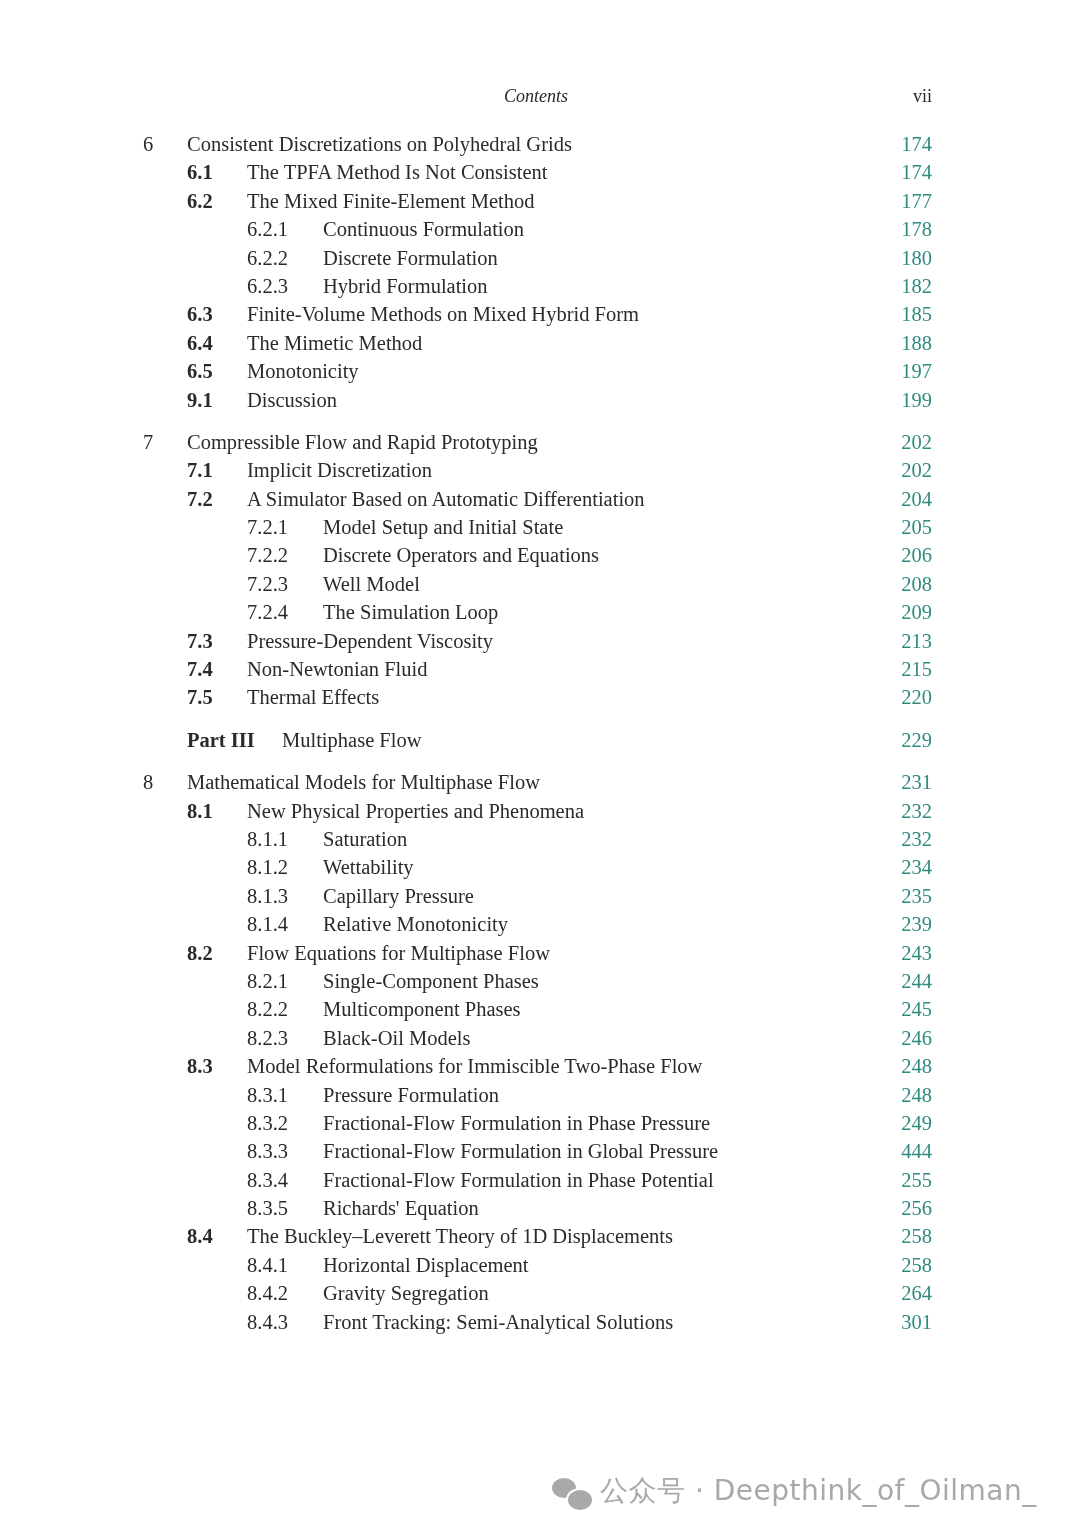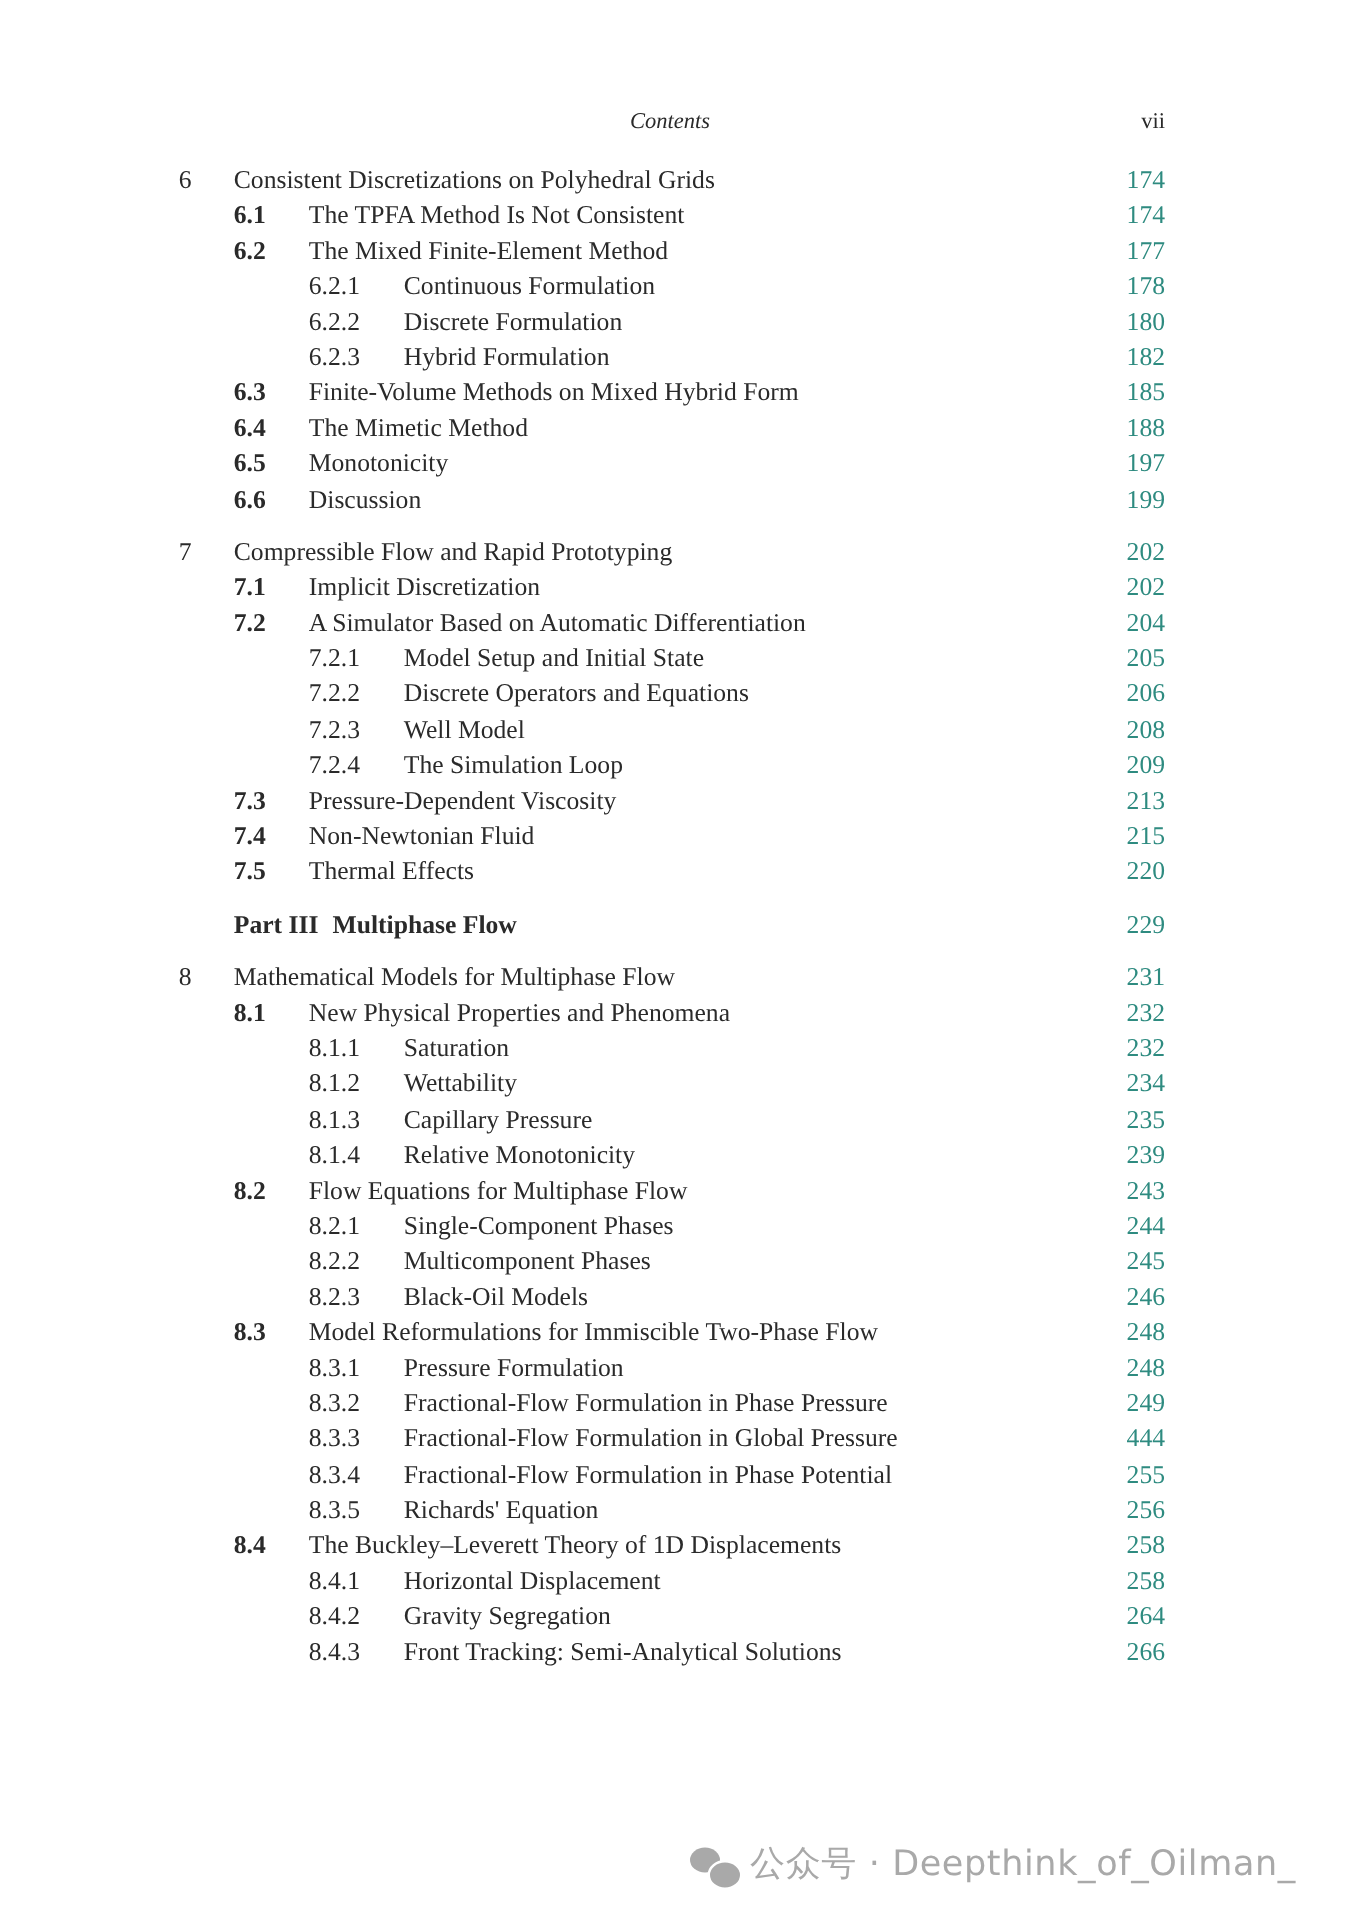--- a/index.html
+++ b/index.html
@@ -13,21 +13,21 @@
   .row .num { position: absolute; }
   .row .ttl { position: absolute; }
   .row .pg { position: absolute; right: 148px; color: #2e8b80; }
   .lvl0 .num { left: 143px; }
   .lvl0 .ttl { left: 187px; }
   .lvl1 .num { left: 187px; font-weight: bold; }
   .lvl1 .ttl { left: 247px; }
   .lvl2 .num { left: 247px; }
   .lvl2 .ttl { left: 323px; }
   .part .num { left: 187px; font-weight: bold; }
-  .part .ttl { left: 266px; font-weight: bold; }
+  .part .ttl { left: 282px; font-weight: normal; }
   .gap { height: 14px; }
   .watermark { position: absolute; left: 552px; top: 1470px; height: 40px; display: flex; align-items: flex-end;
                color: #a9a9a9; font-family: "DejaVu Sans", sans-serif; font-size: 28px; letter-spacing: 0.5px; }
   .watermark .wechat { width: 40px; height: 34px; position: relative; margin-right: 8px; }
   .watermark .b1 { position: absolute; left: 0; top: 2px; width: 24px; height: 20px; border-radius: 50%; background: #a9a9a9; }
   .watermark .b2 { position: absolute; left: 14px; top: 12px; width: 24px; height: 20px; border-radius: 50%; background: #a9a9a9; border: 2px solid #fff; }
 </style>
 </head>
 <body>
 
@@ -76,21 +76,21 @@
       <span class="num">6.4</span>
       <span class="ttl">The Mimetic Method</span>
       <span class="pg">188</span>
     </div>
     <div class="row lvl1">
       <span class="num">6.5</span>
       <span class="ttl">Monotonicity</span>
       <span class="pg">197</span>
     </div>
     <div class="row lvl1">
-      <span class="num">6.6</span>
+      <span class="num">9.1</span>
       <span class="ttl">Discussion</span>
       <span class="pg">199</span>
     </div>
     <div class="gap"></div>
     <div class="row lvl0">
       <span class="num">7</span>
       <span class="ttl">Compressible Flow and Rapid Prototyping</span>
       <span class="pg">202</span>
     </div>
     <div class="row lvl1">
@@ -236,21 +236,21 @@
       <span class="pg">258</span>
     </div>
     <div class="row lvl2">
       <span class="num">8.4.2</span>
       <span class="ttl">Gravity Segregation</span>
       <span class="pg">264</span>
     </div>
     <div class="row lvl2">
       <span class="num">8.4.3</span>
       <span class="ttl">Front Tracking: Semi-Analytical Solutions</span>
-      <span class="pg">266</span>
+      <span class="pg">301</span>
     </div>
   </div>
 
 <div class="watermark">
   <span class="wechat">
     <span class="b1"></span>
       <span class="b2"></span>
   </span>
   <span>公众号 · Deepthink_of_Oilman_</span>
 </div>

